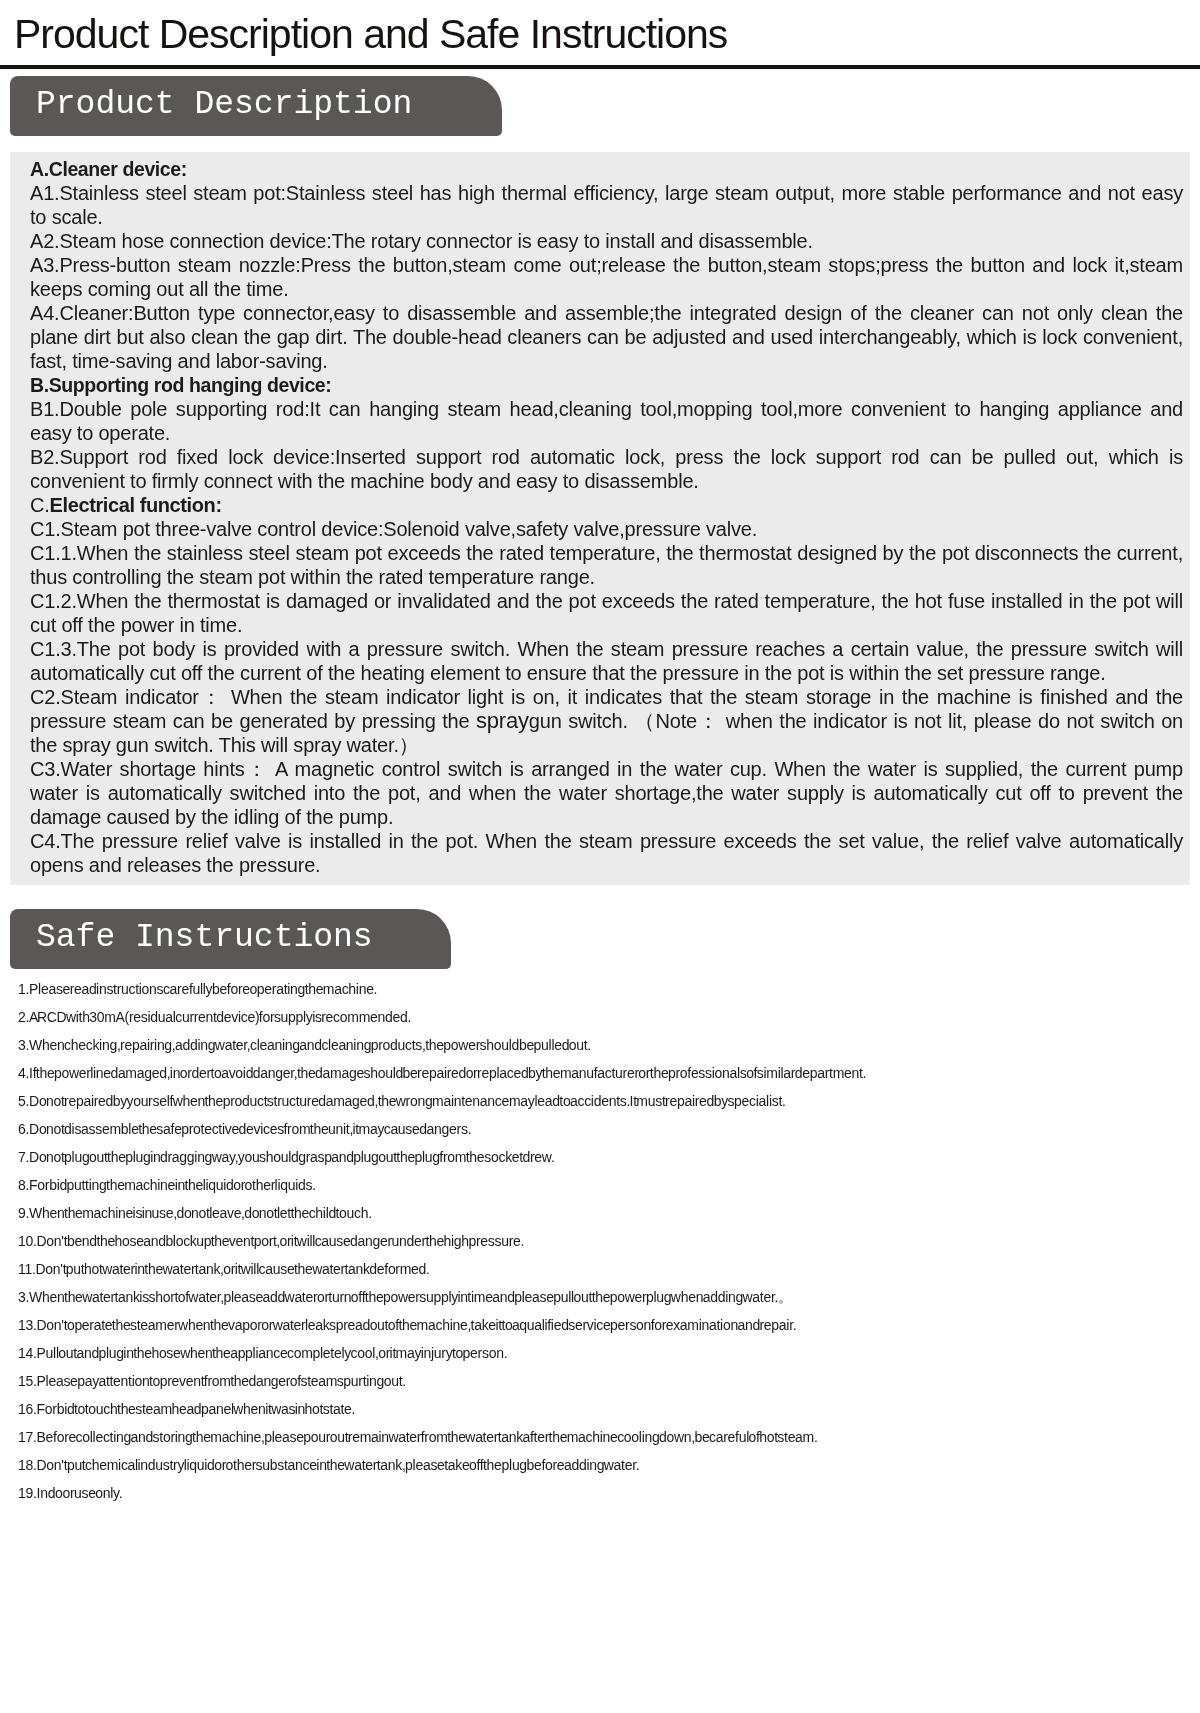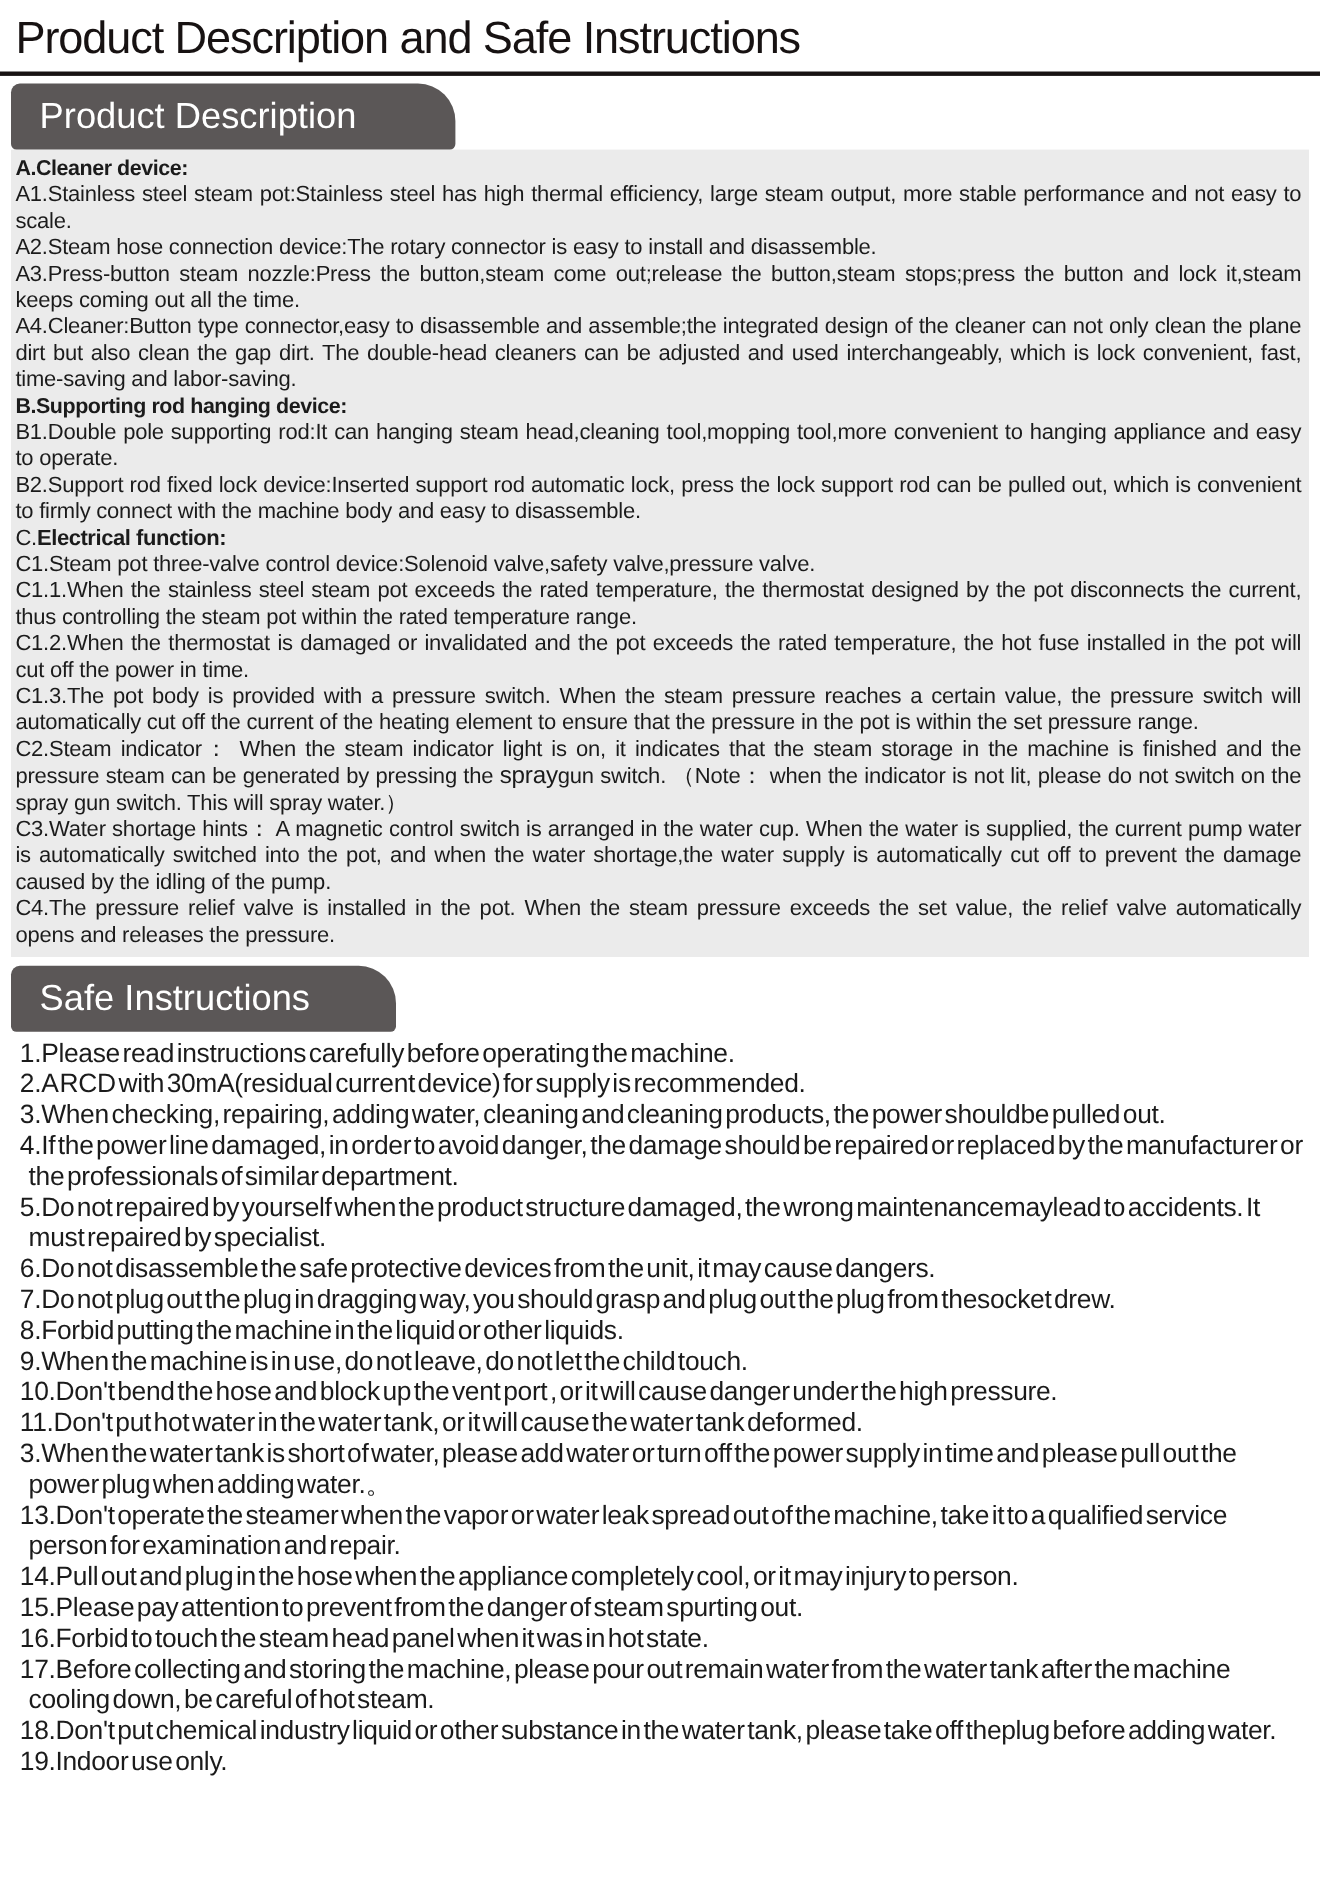--- a/index.html
+++ b/index.html
@@ -34,31 +34,32 @@
   .banner {
     display: inline-block;
     background: var(--banner-bg, #5b5757);
     color: #ffffff;
     font-size: 33px;
     line-height: 1.0;
     padding: 12px 90px 15px 26px;
     border-radius: 8px 34px 5px 5px;
     margin: 7px 0 0 10px;
     letter-spacing: 0;
+    font-family: Liberation Mono, monospace;
   }
   .banner-safe {
     margin-top: 8px;
     padding-right: 78px;
   }
 
   
   .pd-panel {
-    margin: 0 10px;
+    margin: 16px 10px;
     background: var(--panel-bg, #ebebeb);
-    padding: 5px 7px 8px 4px;
+    padding: 5px 7px 8px 20px;
   }
   .pd-para {
     margin: 0;
     font-size: 20px;
     line-height: 24px;
     letter-spacing: -0.2px;
     text-align: justify;
     color: var(--text, #1b1b1b);
   }
   .pd-heading {
@@ -74,21 +75,21 @@
   .mono {
     font-family: Liberation Sans, sans-serif;
     font-size: 22px;
   }
 
   
   .safe-list {
     margin: 6px 14px 0 18px;
   }
   .safe-item {
-    font-size: 24px;
+    font-size: 14px;
     line-height: 28px;
     letter-spacing: -0.3px;
     word-spacing: -4px;
     padding-left: 8px;
     text-indent: -8px;
     color: var(--text, #1b1b1b);
   }
 </style>
 </head>
 <body>

